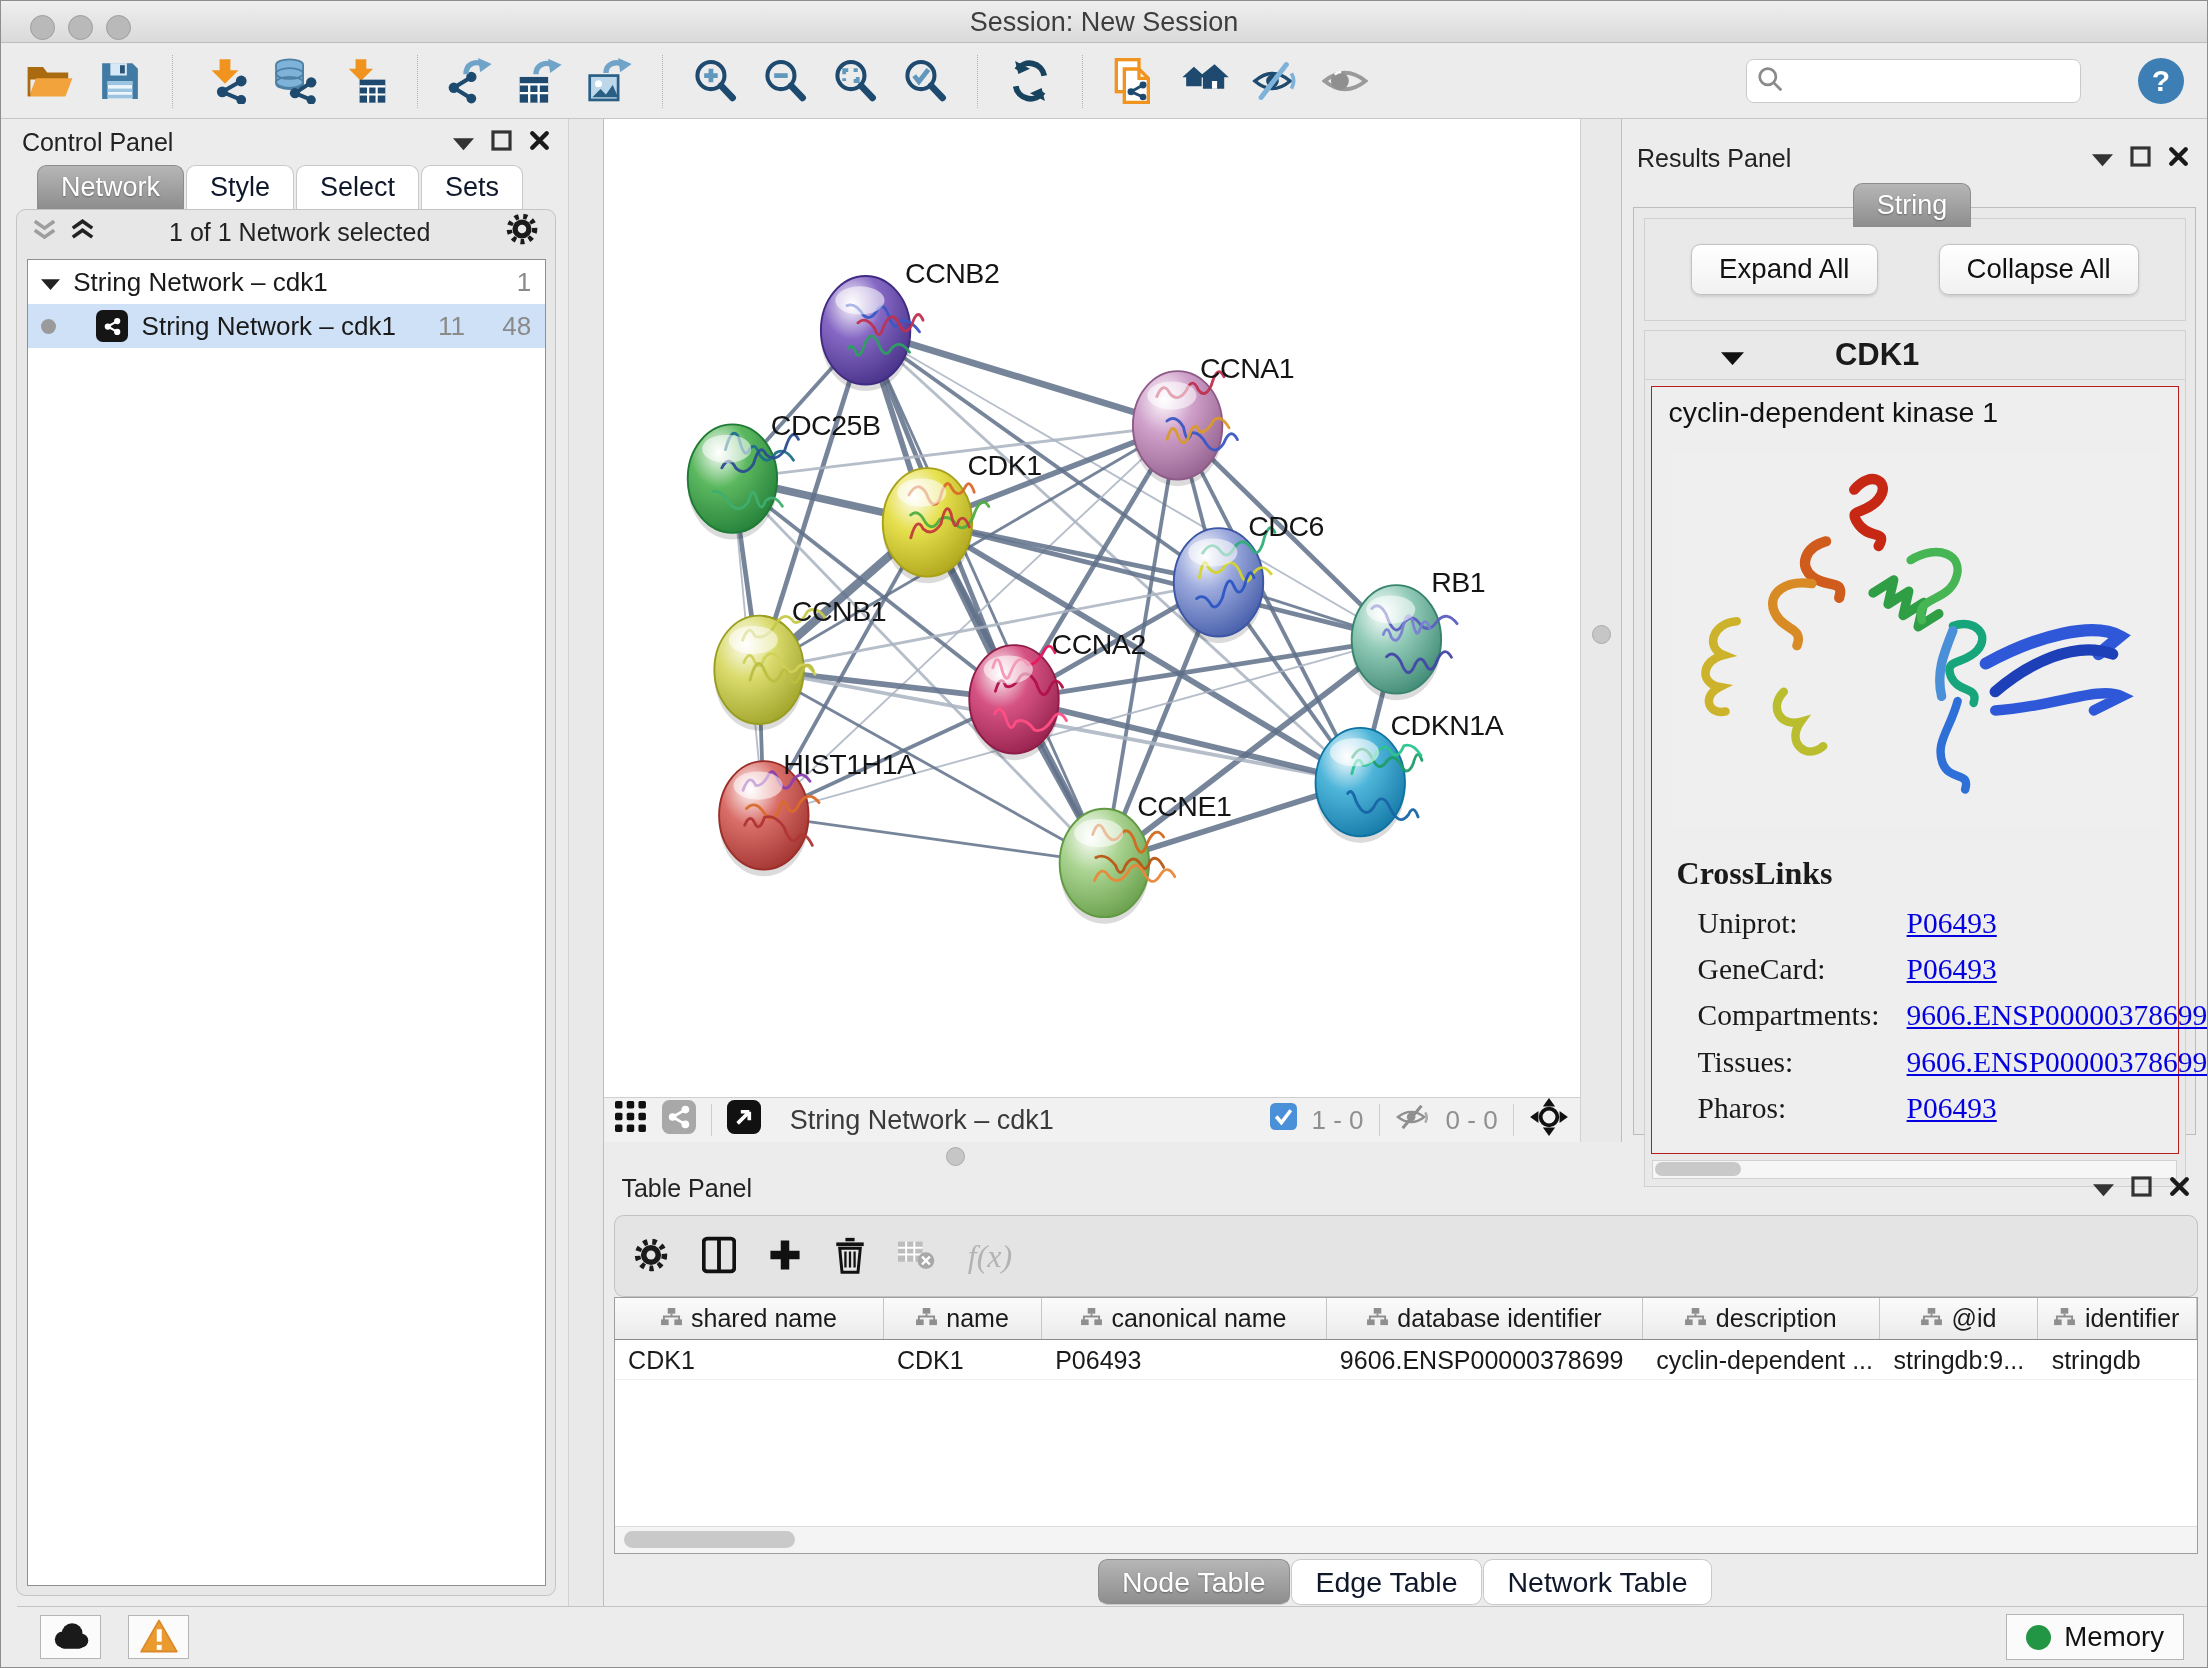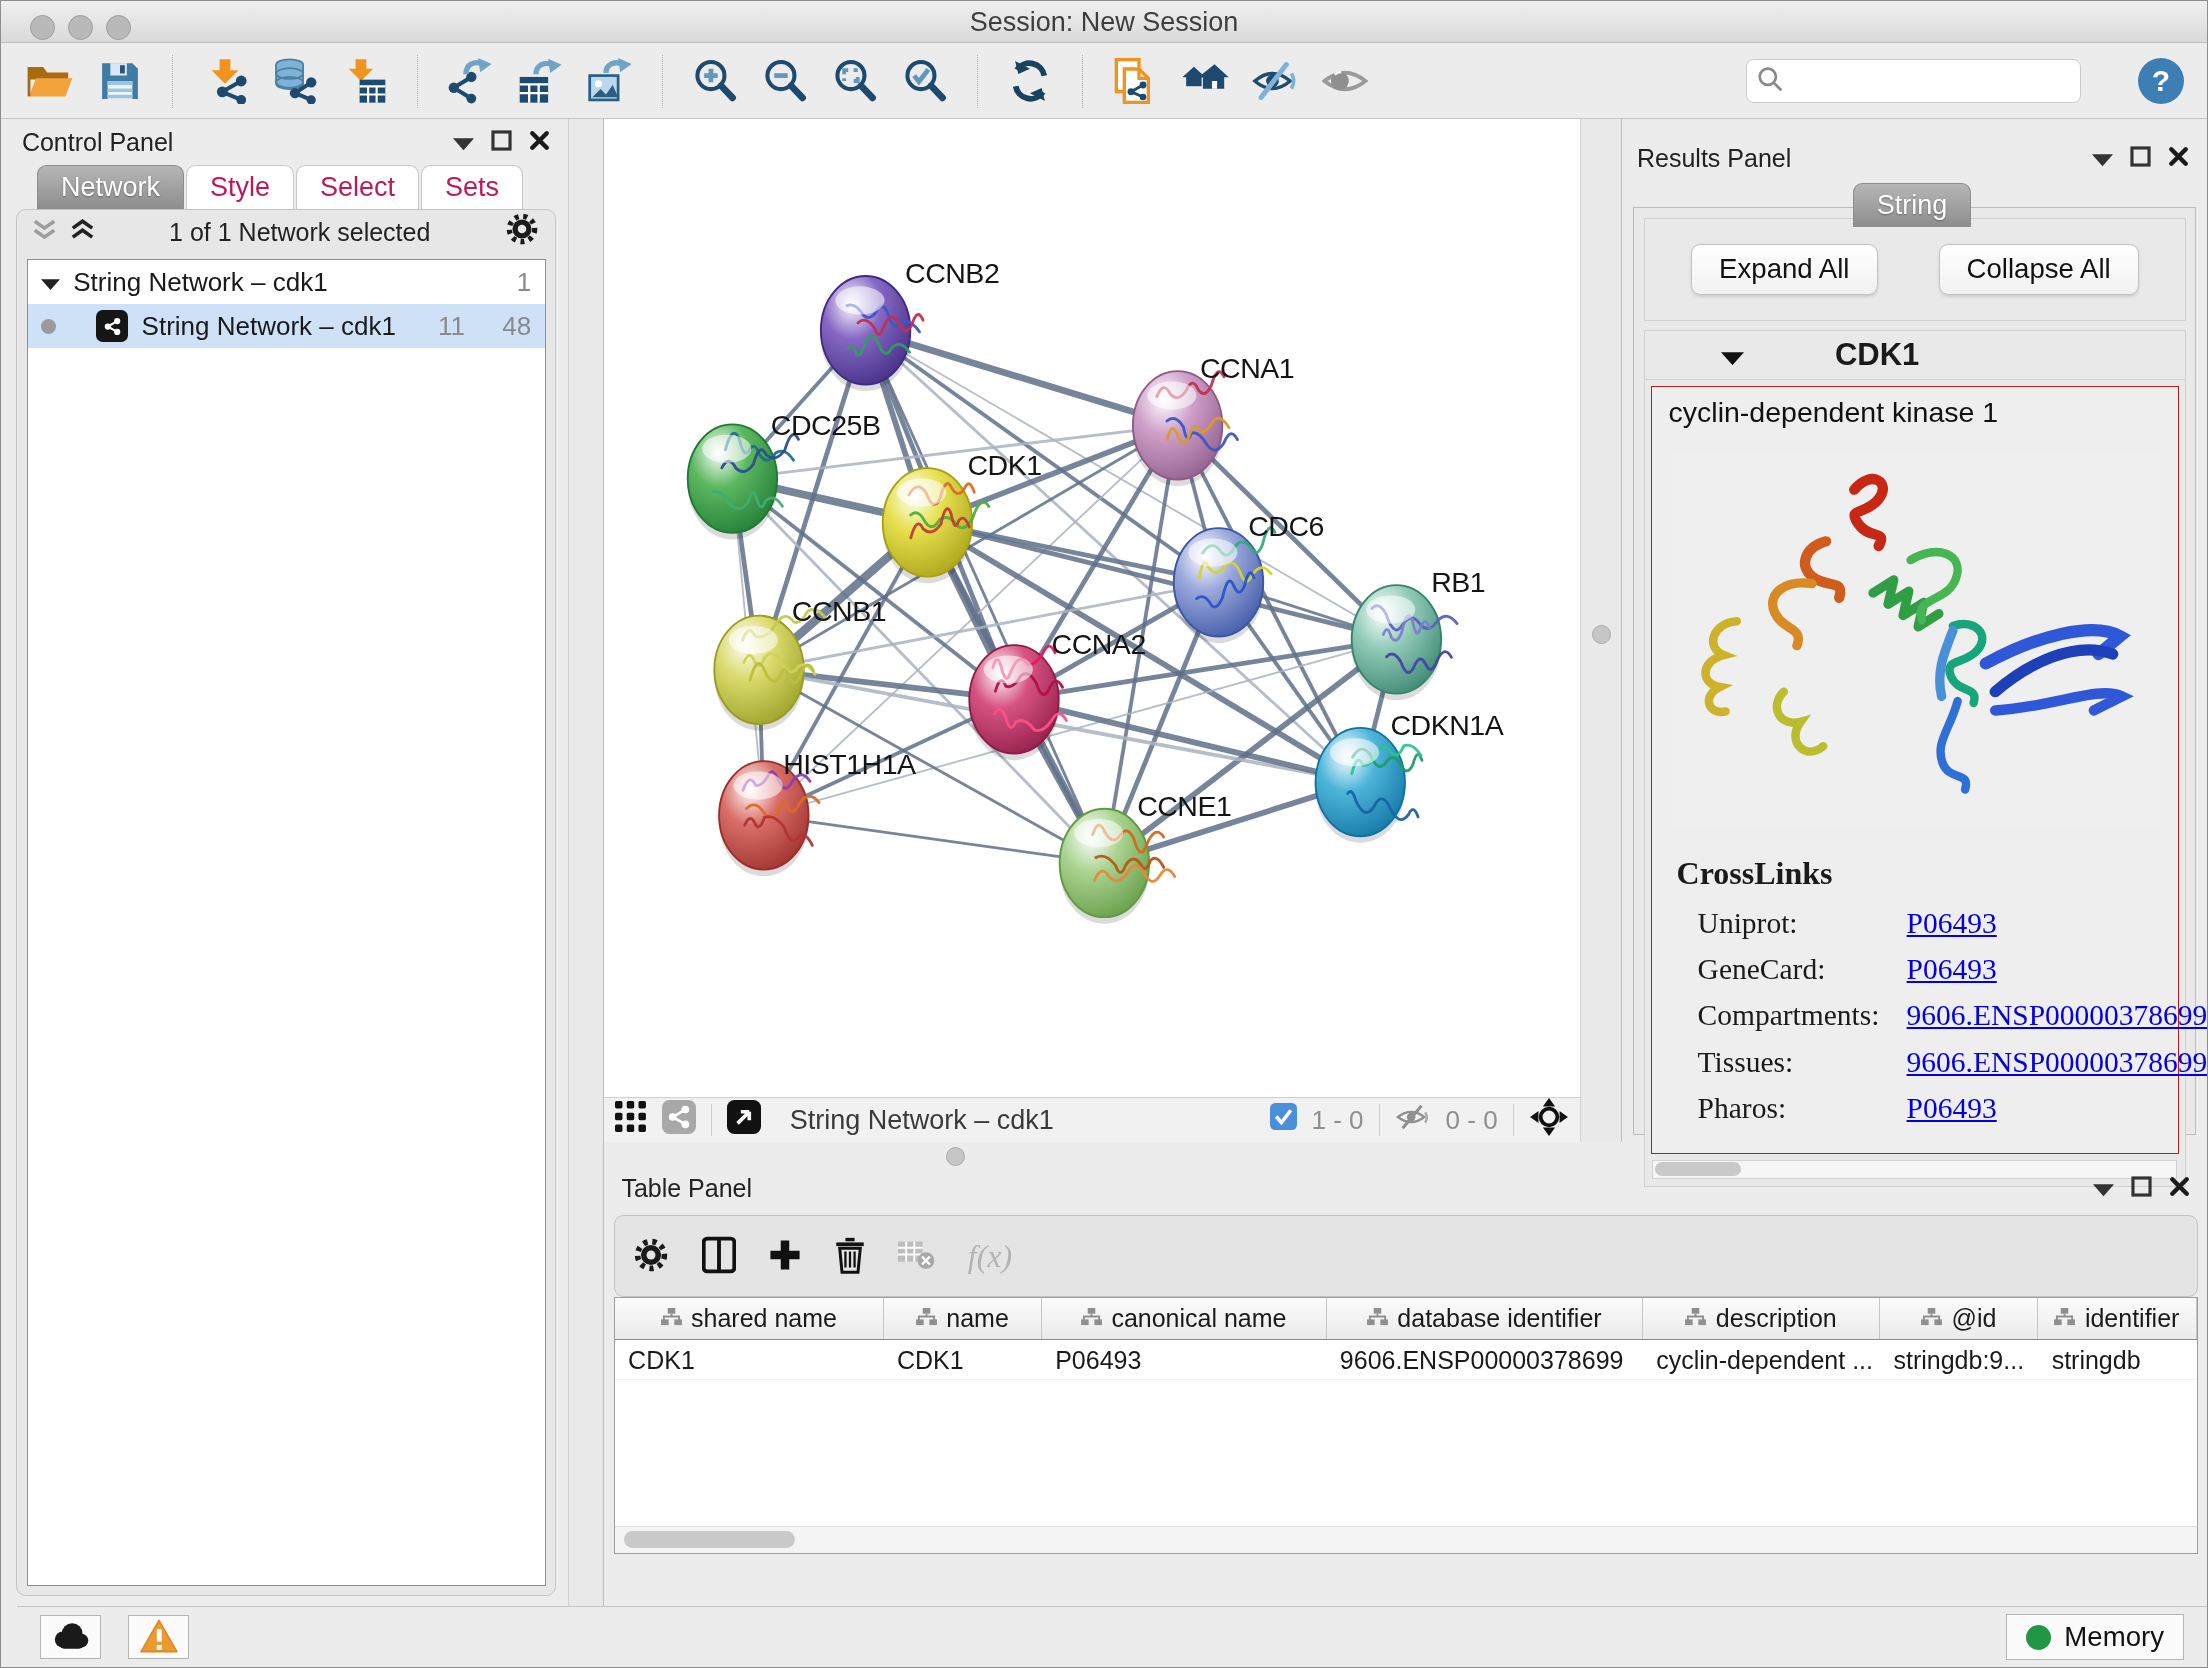--- a/index.html
+++ b/index.html
@@ -24,21 +24,21 @@
     display:flex;align-items:center;padding:0 9.5px;gap:7.6px;margin-right:38px;}
   .search input{border:none;outline:none;font-size:25px;width:276px;font-family:inherit;background:transparent;}
   .helpbtn{width:46px;height:46px;border-radius:50%;background:#3d7fb5;color:#fff;
     font-weight:bold;font-size:30px;display:flex;align-items:center;justify-content:center;}
 
   
   .phead{display:flex;align-items:center;font-size:25px;color:#222;height:34px;}
   .pctrls{margin-left:auto;display:flex;align-items:center;gap:17px;}
   .tabbtn{min-width:99px;padding:0 23px;height:44px;display:flex;align-items:center;justify-content:center;
     font-size:27px;background:#fff;border:1px solid #c9c9c9;border-bottom:none;
-    border-radius:9.5px 9.5px 0 0;margin-right:1.9px;color:#be185d;}
+    border-radius:9.5px 9.5px 0 0;margin-right:1.9px;color:#0f172a;}
   .tabbtn.active{background:linear-gradient(#b6b6b6,#8d8d8d);color:#fff;border-color:#8d8d8d;
     text-shadow:0 1px 1.9px rgba(0,0,0,.35);}
 
   
   .cpanel{position:absolute;left:7.6px;top:124px;width:555px;bottom:67px;}
   .cpanel .phead{padding:0 13.3px;}
   .ptabs{display:flex;margin:5.7px 0 0 28.5px;height:44px;position:relative;z-index:2;}
   .cbox{position:absolute;left:7.6px;right:7.6px;top:84px;bottom:3.8px;background:#e7e7e7;
     border:1.9px solid #c4c4c4;border-radius:9.5px;}
   .cbar{height:44px;display:flex;align-items:center;font-size:25px;color:#222;padding:12px 15px;gap:13.3px;}
@@ -865,20 +865,25 @@
             <div class="td" style="width:20%">9606.ENSP00000378699</div>
             <div class="td" style="width:15%">cyclin-dependent ...</div>
             <div class="td" style="width:10%">stringdb:9...</div>
             <div class="td" style="width:10%">stringdb</div>
           </div>
         </div>
       <div class="tscroll">
           <span class="thumb"></span>
         </div>
     </div>
+    <div class="ttabs" id="tp-tabs">
+        <div class="tabbtn active">Node Table</div>
+        <div class="tabbtn">Edge Table</div>
+        <div class="tabbtn">Network Table</div>
+      </div>
   </div>
 
   <div class="statusbar">
     <div class="sbtn">
       <span><svg viewBox="0 0 36 26" width="42" height="30">
             <g fill="#1a1a1a">
               <circle cx="11" cy="16" r="7"></circle>
               <circle cx="19" cy="11" r="9"></circle>
               <circle cx="27" cy="17" r="6"></circle>
               <rect x="8" y="16" width="21" height="8" rx="4"></rect>

